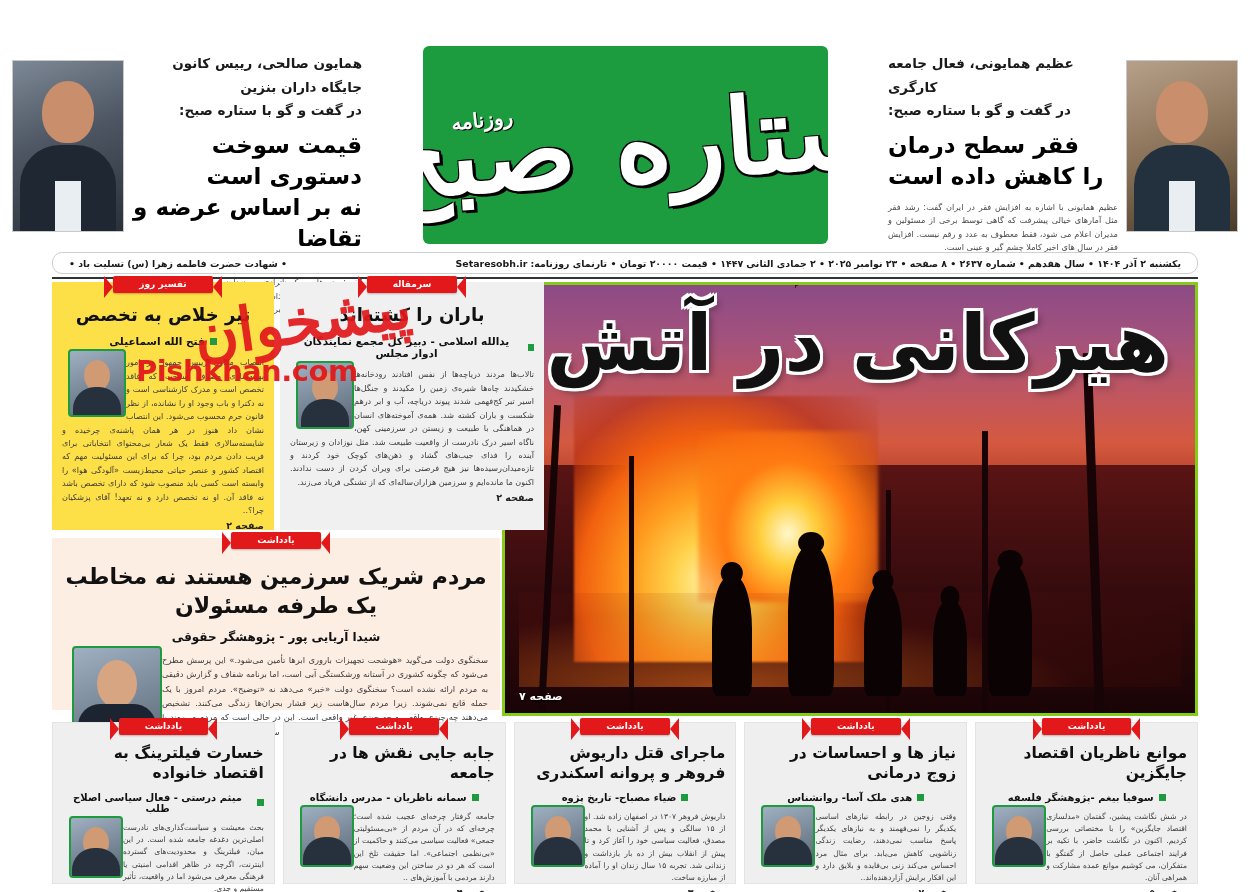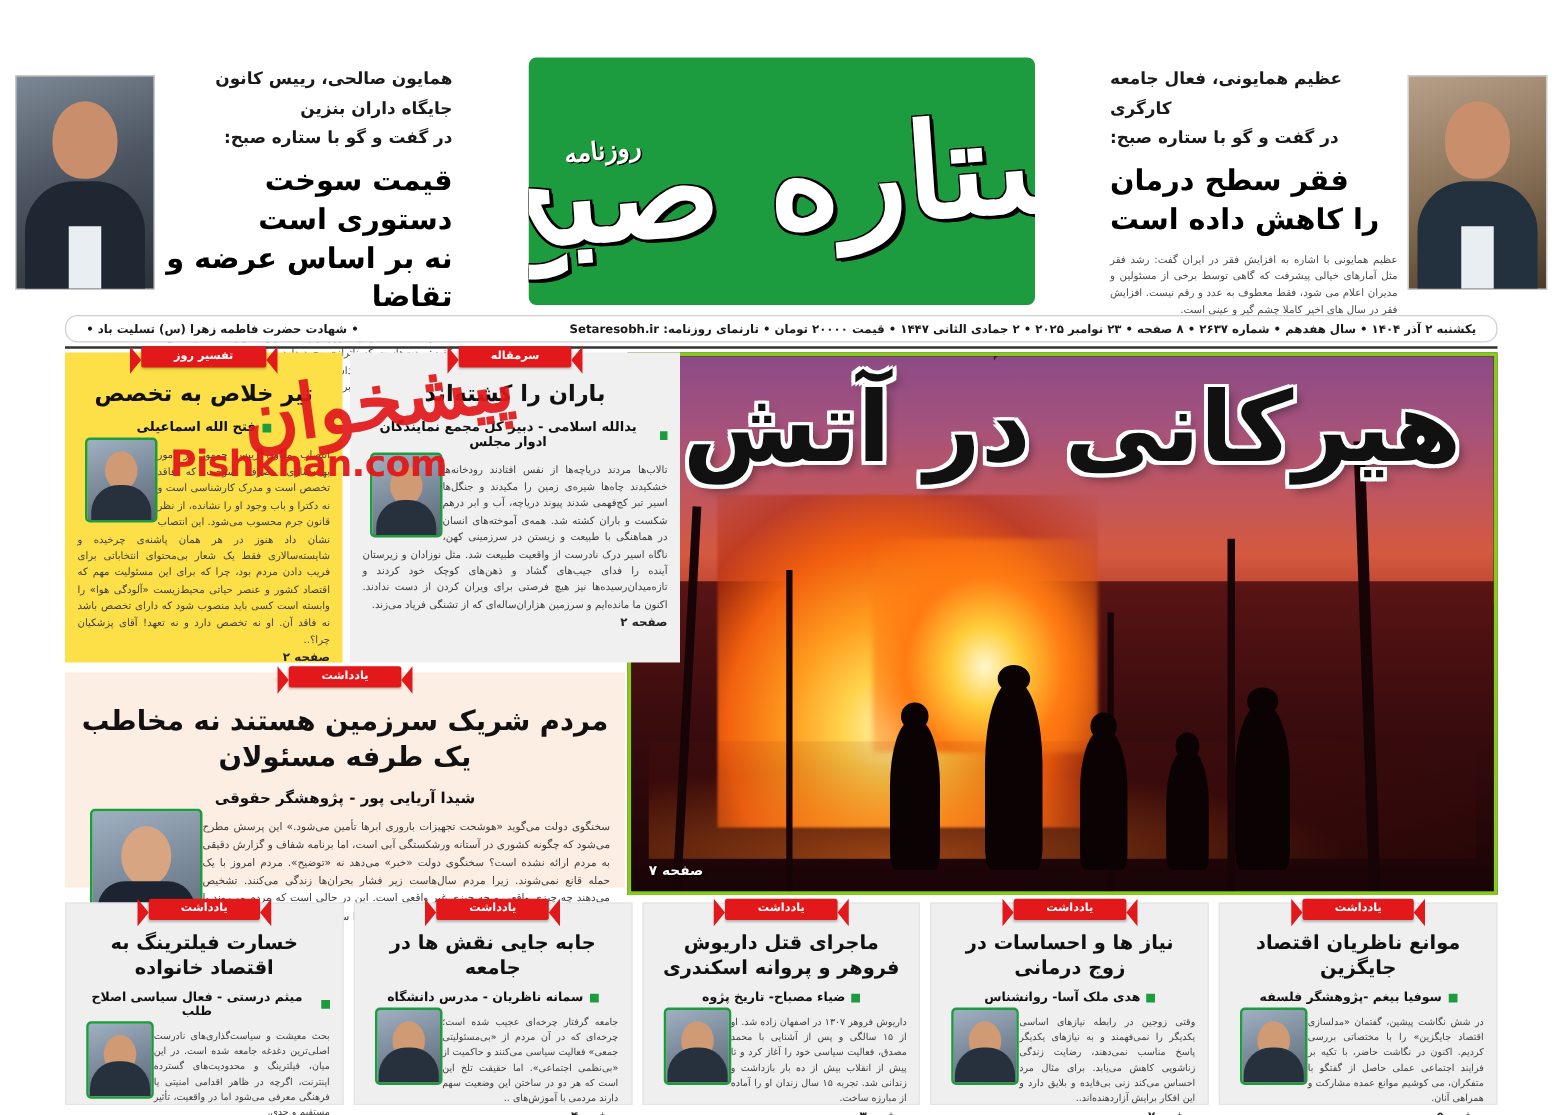--- a/index.html
+++ b/index.html
@@ -240,21 +240,21 @@
   .bottom-row{
     position:absolute;left:52px;top:722px;width:1146px;height:162px;
     display:flex;gap:8px;flex-direction:row-reverse;
   }
   .bcard{
     flex:1 1 0;background:#efefef;position:relative;box-sizing:border-box;
     padding:0 10px;border:1px solid #e4e4e4;
   }
   .bcard .tag-wrap{text-align:center;margin-top:-9px;position:relative;z-index:3;}
   .bcard h3{
-    margin:9px 0 0;font-size:15.5px;font-weight:bold;text-align:center;line-height:1.28;color:#111;
+    margin:9px 0 0;font-size:15.5px;font-weight:bold;line-height:1.28;color:#111;
   }
   .bcard .byline{font-size:10px;margin-top:8px;}
   .bcard .body-text{font-size:7.6px;line-height:1.62;margin-top:8px;}
   .bcard .mugshot{width:50px;height:58px;}
 </style>
 </head>
 <body>
 
 <div class="page">
 

